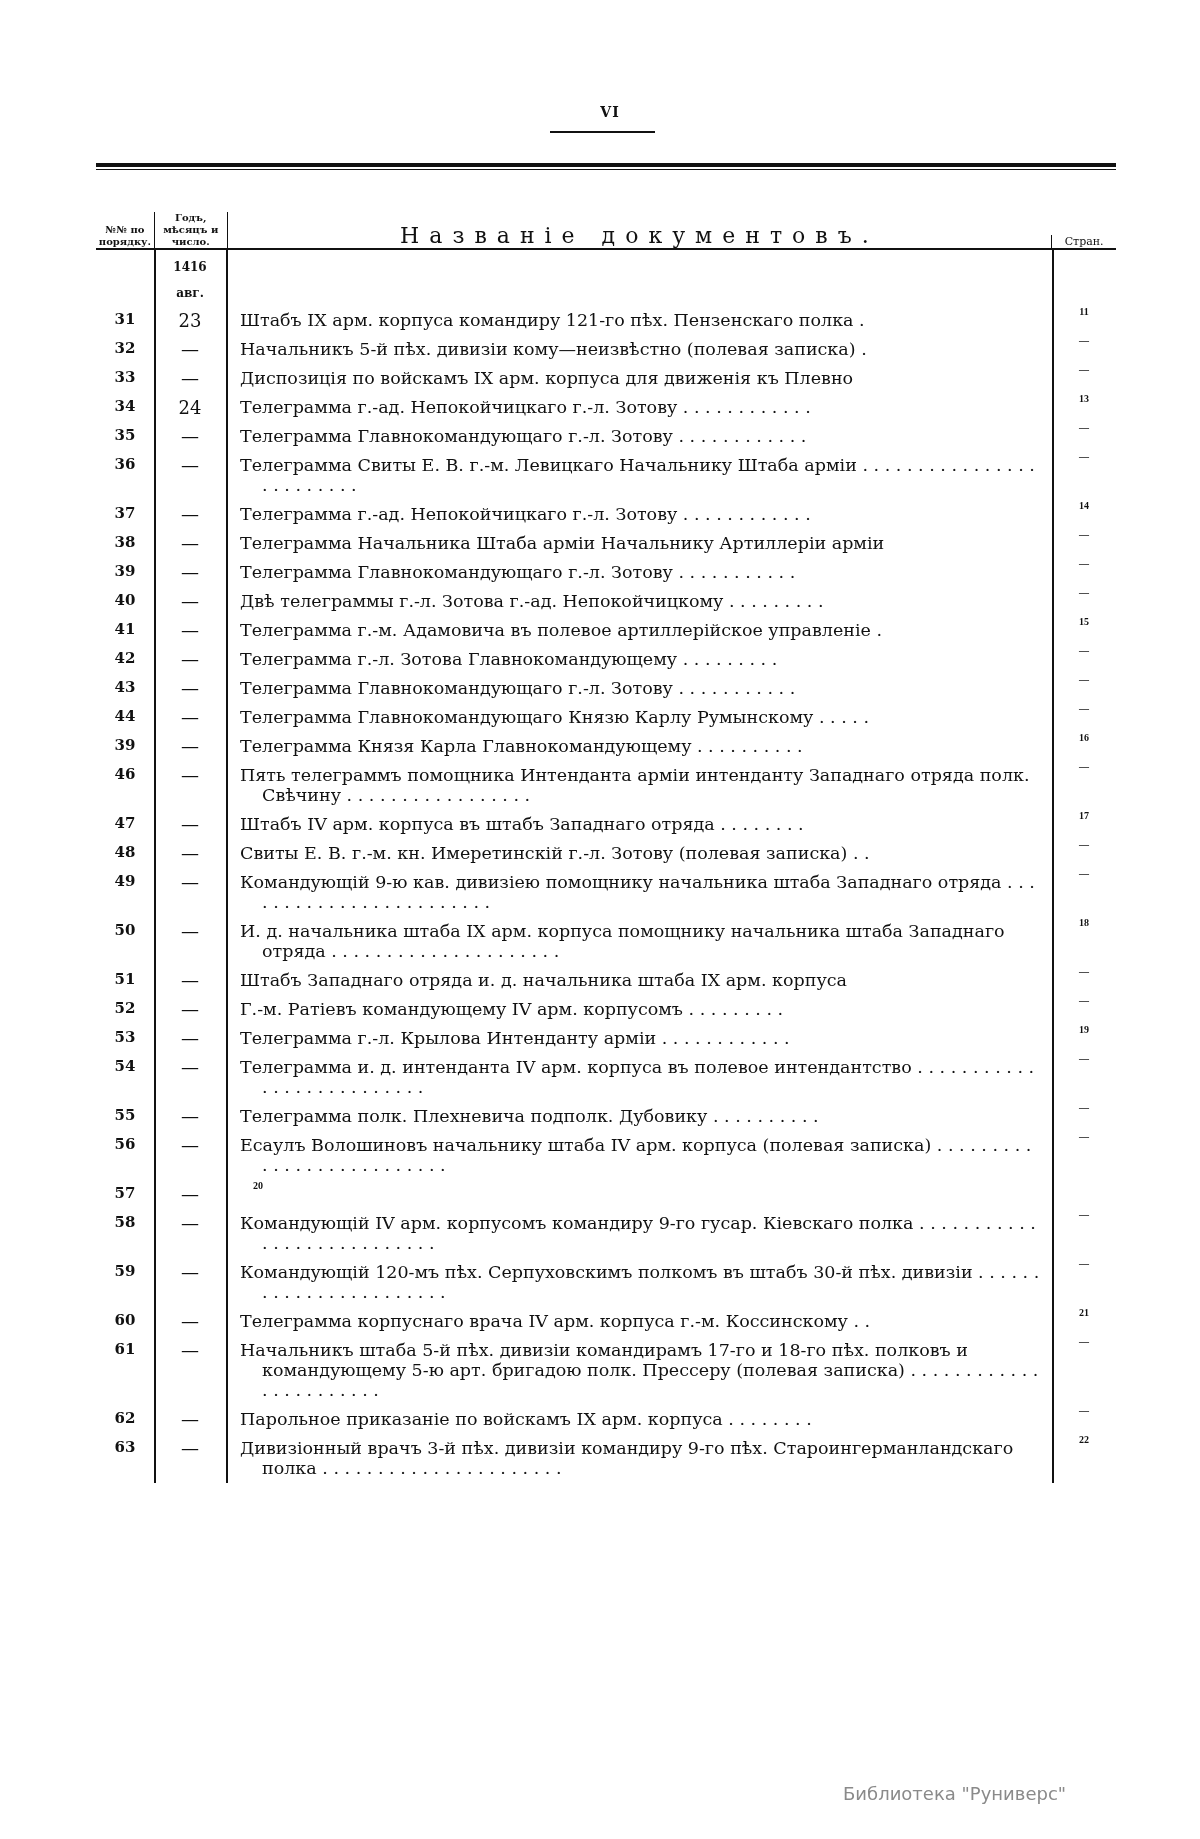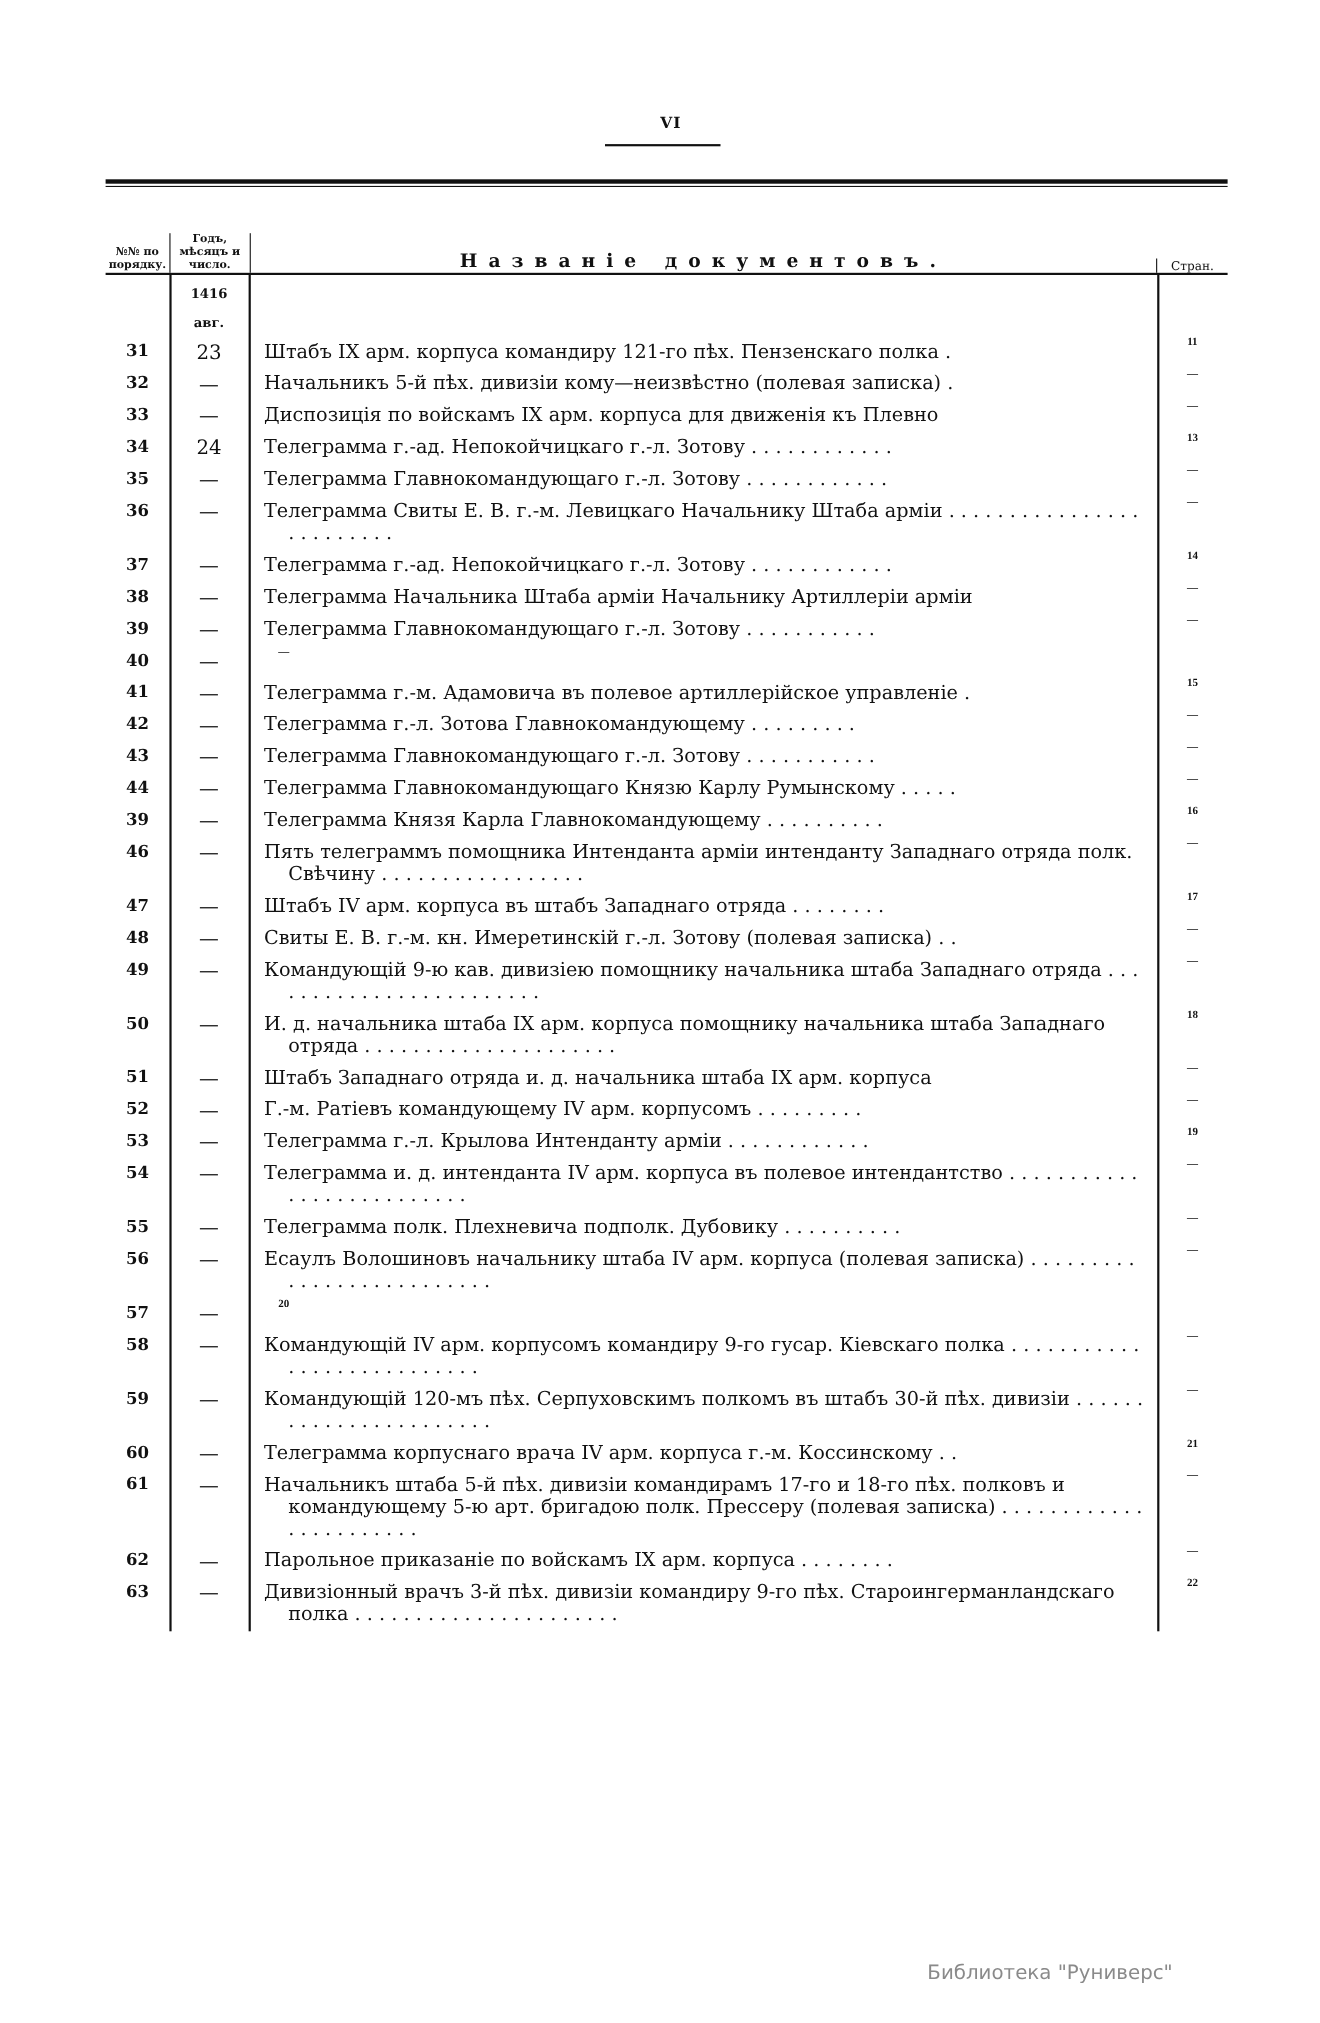--- a/index.html
+++ b/index.html
@@ -14,21 +14,21 @@
   .rule-head-bottom { height:2px; background:#111; }
   .head { display:flex; height:78px;align-items:flex-end; }
   .col-no { width:58px; }
   .col-date { width:72px; }
   .col-title { width:826px; }
   .col-page { width:64px; }
   .head .col-no, .head .col-date { font-size:10px; font-weight:bold; line-height:12px;
         display:flex; align-items:center; justify-content:center; text-align:center; }
   .head .col-date { border-left:1.5px solid #111; border-right:1.5px solid #111; }
   .head .col-title { display:flex; align-items:center; justify-content:center;
-        font-weight:bold; font-size:17px; letter-spacing:10px; }
+        font-weight:normal; font-size:22px; letter-spacing:10px; }
   .head .col-page { border-left:1.5px solid #111; display:flex; align-items:center;
         justify-content:center; font-size:11px; font-weight:normal; }
   .body { position:relative; }
   .vline { position:absolute; top:0; bottom:0; width:1.5px; background:#111; }
   .v1 { left:58px; } .v2 { left:130px; } .v3 { left:956px; }
   .year-row { display:flex; height:56px; }
   .year-row .col-date { font-size:12px; font-weight:bold; text-align:center; line-height:26px; padding-top:4px; }
   .row { display:flex; min-height:29px; }
   .row .col-no { font-size:15px; font-weight:bold; text-align:center; padding-top:4px; }
   .row .col-date { font-size:18px; text-align:center; padding-top:4px; }
@@ -155,20 +155,23 @@
         <div class="col-title">
           <span class="title-text">Телеграмма Главнокомандующаго г.-л. Зотову . . . . . . . . . . .</span>
         </div>
         <div class="col-page">
           <span>—</span>
         </div>
       </div>
       <div class="row">
         <div class="col-no"><span>40</span></div>
         <div class="col-date"><span>—</span></div>
+        <div class="col-title">
+          <span class="title-text">Двѣ телеграммы г.-л. Зотова г.-ад. Непокойчицкому . . . . . . . . .</span>
+        </div>
         <div class="col-page">
           <span>—</span>
         </div>
       </div>
       <div class="row">
         <div class="col-no"><span>41</span></div>
         <div class="col-date"><span>—</span></div>
         <div class="col-title">
           <span class="title-text">Телеграмма г.-м. Адамовича въ полевое артиллерійское управленіе .</span>
         </div>

